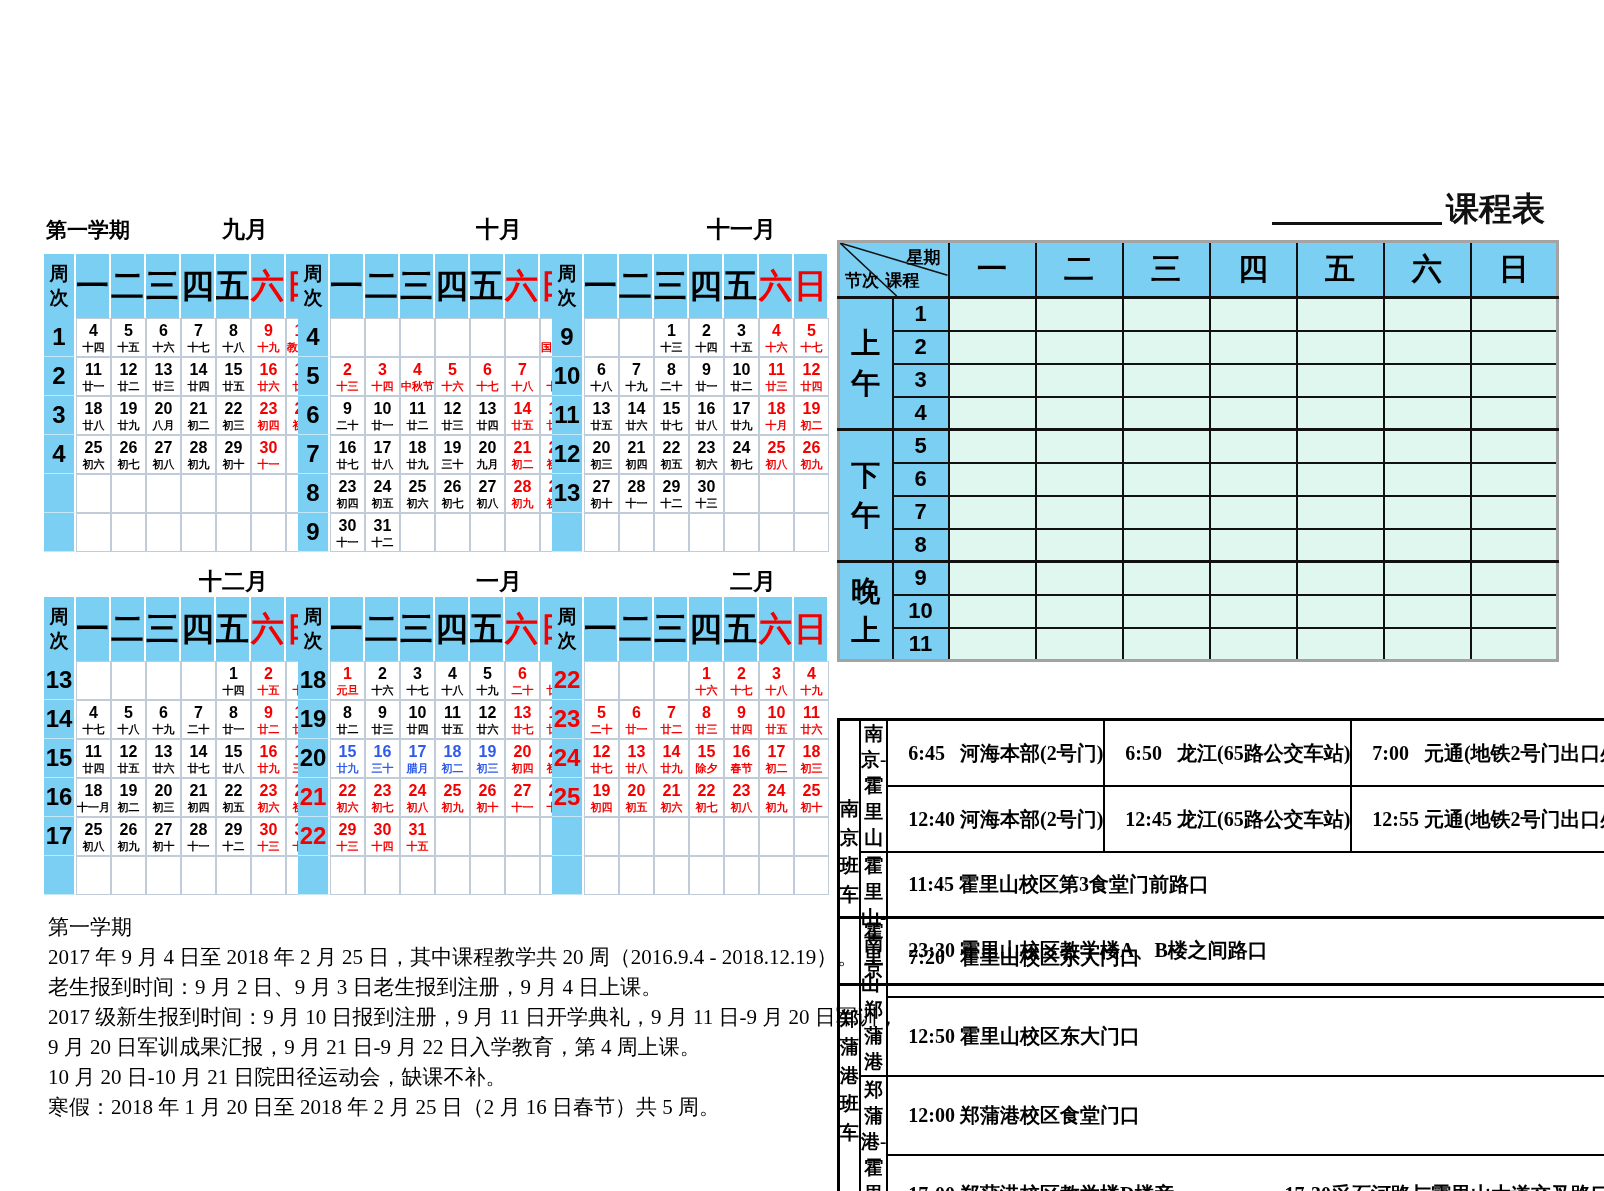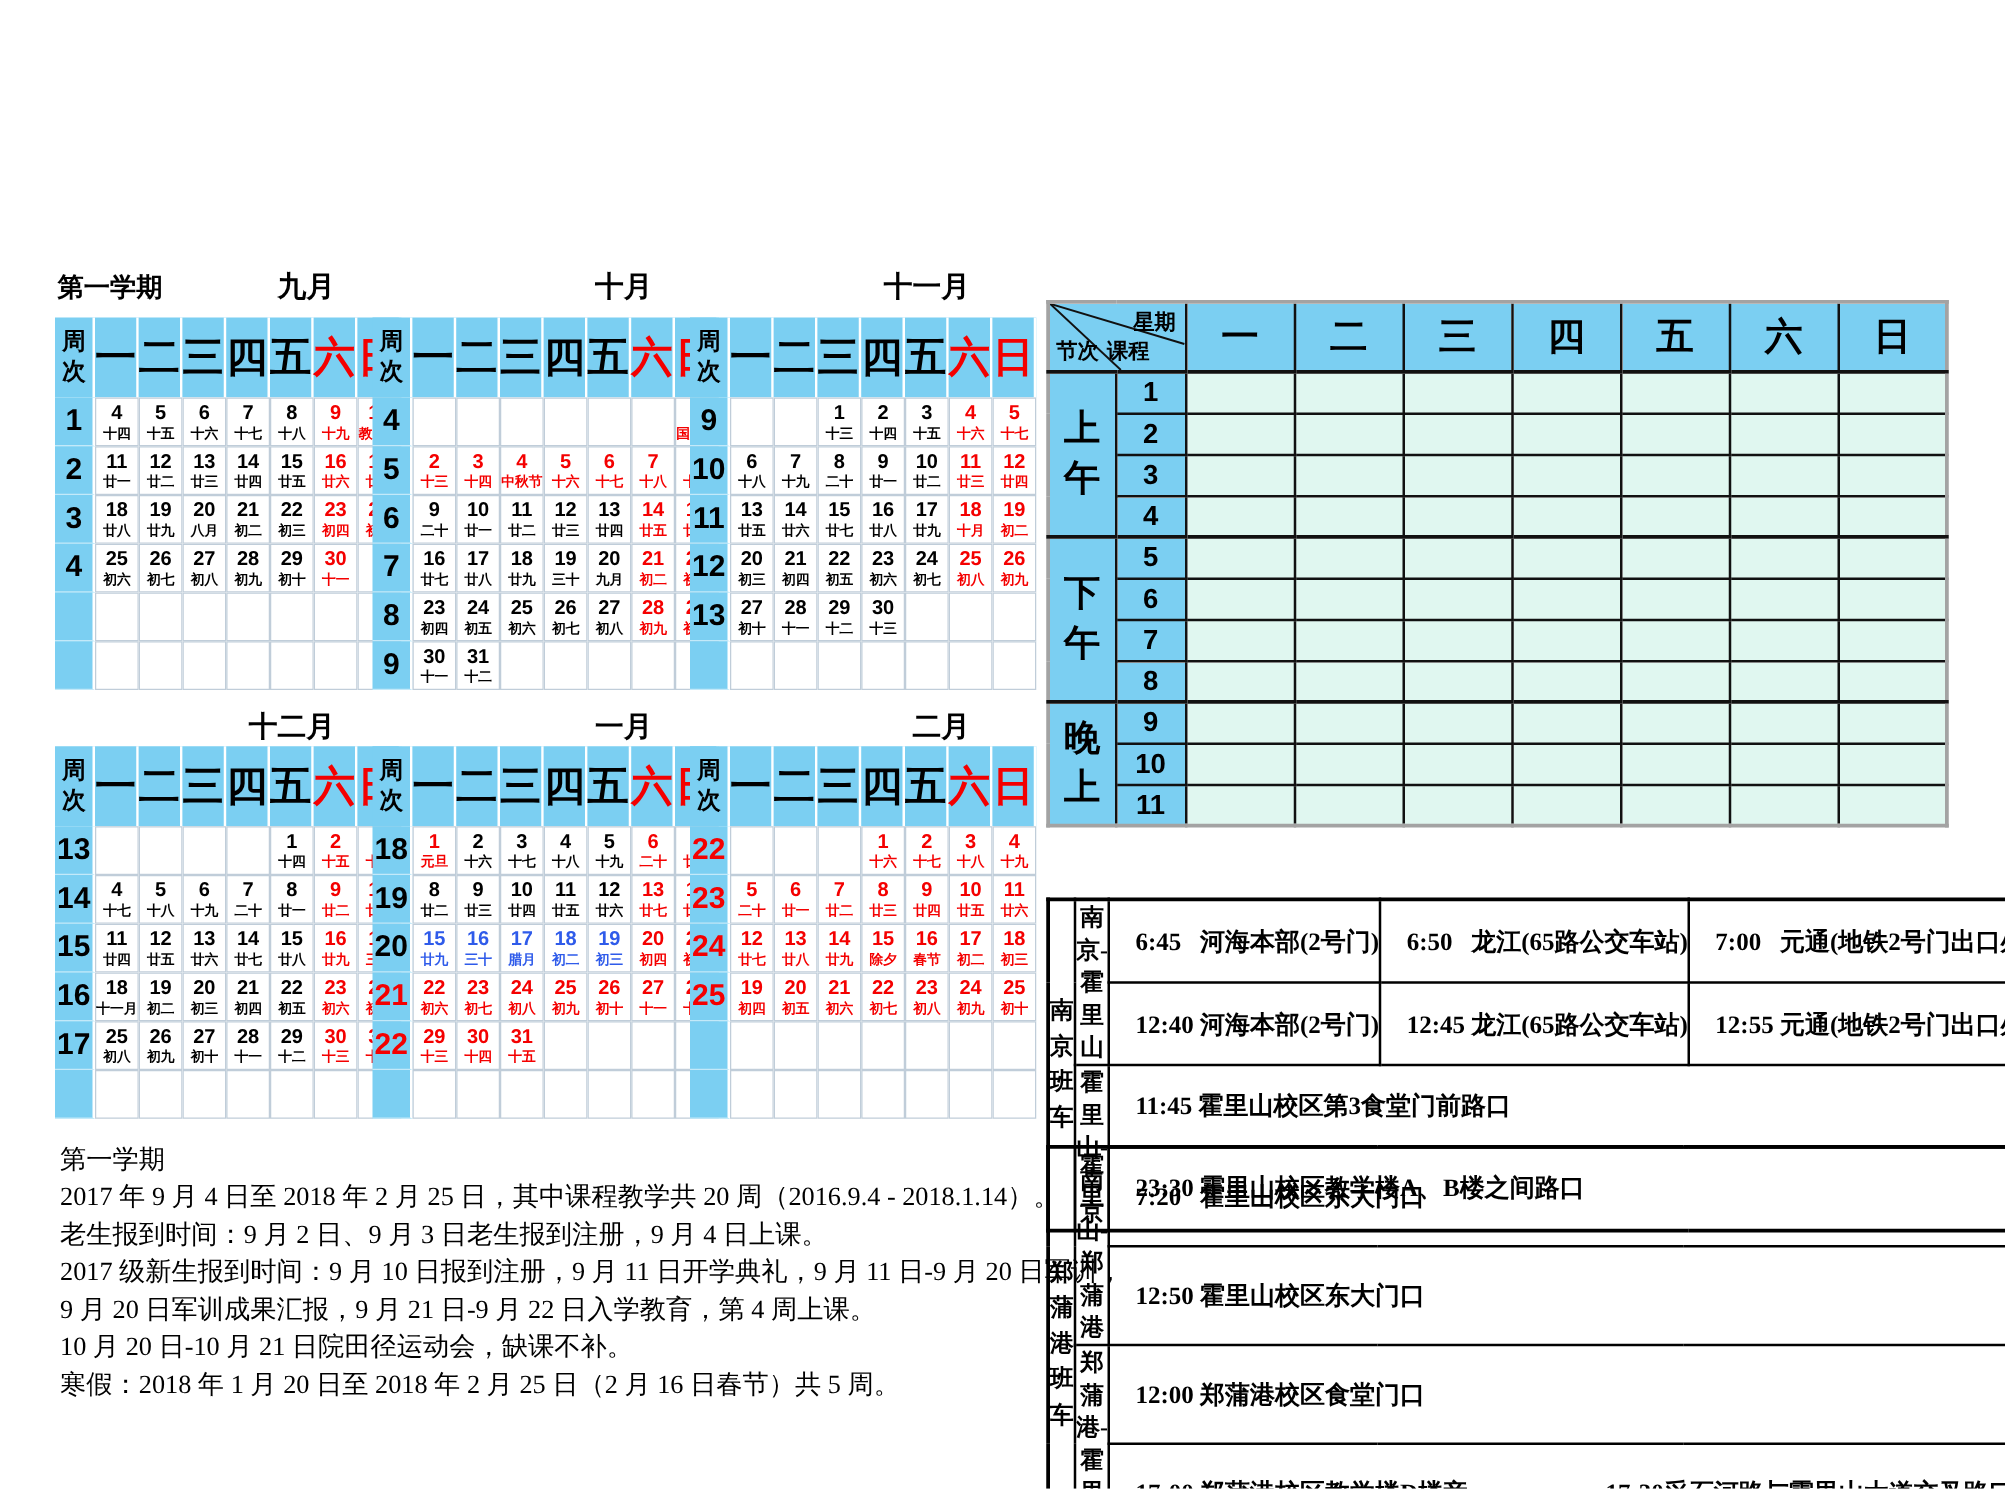--- a/index.html
+++ b/index.html
@@ -71,20 +71,24 @@
   .notes { position:absolute; left:48px; top:912px; width:760px;
            font-family:"Liberation Serif", serif; font-size:21px; color:#000; }
   .nline { height:30px; line-height:30px; white-space:nowrap; }
 </style>
 </head>
 <body>
 
 <div class="page">
 
 
+  <div class="tt-title">
+    <span class="tt-blank"></span>
+    <span class="tt-name">课程表</span>
+  </div>
 
   <div class="cal-labels" id="labels-top" style="top:214px">
     <span class="sem">第一学期</span>
   <span class="mlab" style="left: 0px;">九月</span>
       <span class="mlab" style="left: 254px;">十月</span>
       <span class="mlab" style="left: 508px;">十一月</span>
     </div>
   <div class="cal-row" id="cal-top" style="top:254px">
       <div class="month">
         <div class="m-table">
@@ -1206,21 +1210,21 @@
           <td class="time" colspan="3"><span>12:00 郑蒲港校区食堂门口</span></td>
         </tr>
         <tr>
           <td class="time" colspan="3"><span>17:00 郑蒲港校区教学楼D楼旁</span><span class="gap2">17:30采石河路与霍里山大道交叉路口</span></td>
         </tr>
       </tbody>
   </table>
 
   <div class="notes">
     <div class="nline">第一学期</div>
-    <div class="nline">2017 年 9 月 4 日至 2018 年 2 月 25 日，其中课程教学共 20 周（2016.9.4 - 2018.1.14）。</div>
+    <div class="nline">2017 年 9 月 4 日至 2018 年 2 月 25 日，其中课程教学共 20 周（2016.9.4 - 2018.12.19）。</div>
     <div class="nline">老生报到时间：9 月 2 日、9 月 3 日老生报到注册，9 月 4 日上课。</div>
     <div class="nline">2017 级新生报到时间：9 月 10 日报到注册，9 月 11 日开学典礼，9 月 11 日-9 月 20 日军训，</div>
     <div class="nline">9 月 20 日军训成果汇报，9 月 21 日-9 月 22 日入学教育，第 4 周上课。</div>
     <div class="nline">10 月 20 日-10 月 21 日院田径运动会，缺课不补。</div>
     <div class="nline">寒假：2018 年 1 月 20 日至 2018 年 2 月 25 日（2 月 16 日春节）共 5 周。</div>
   </div>
 
 </div>
 
 </body></html>

